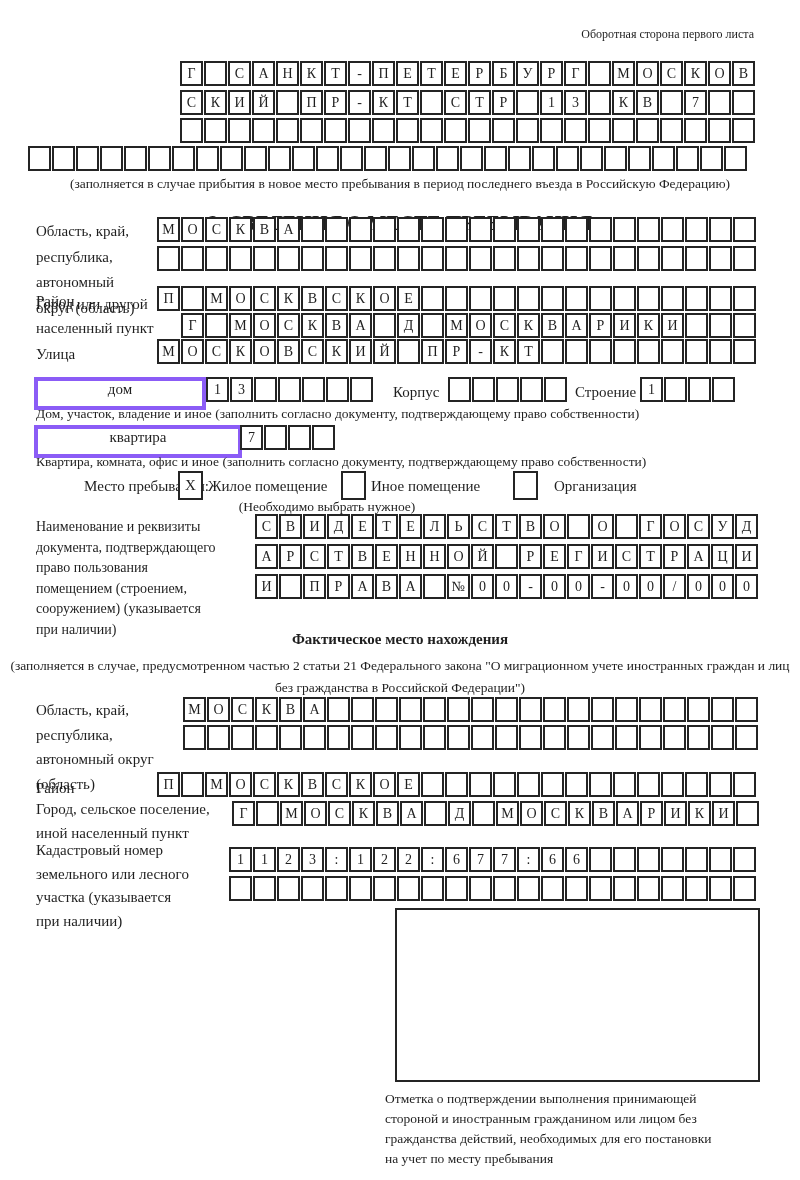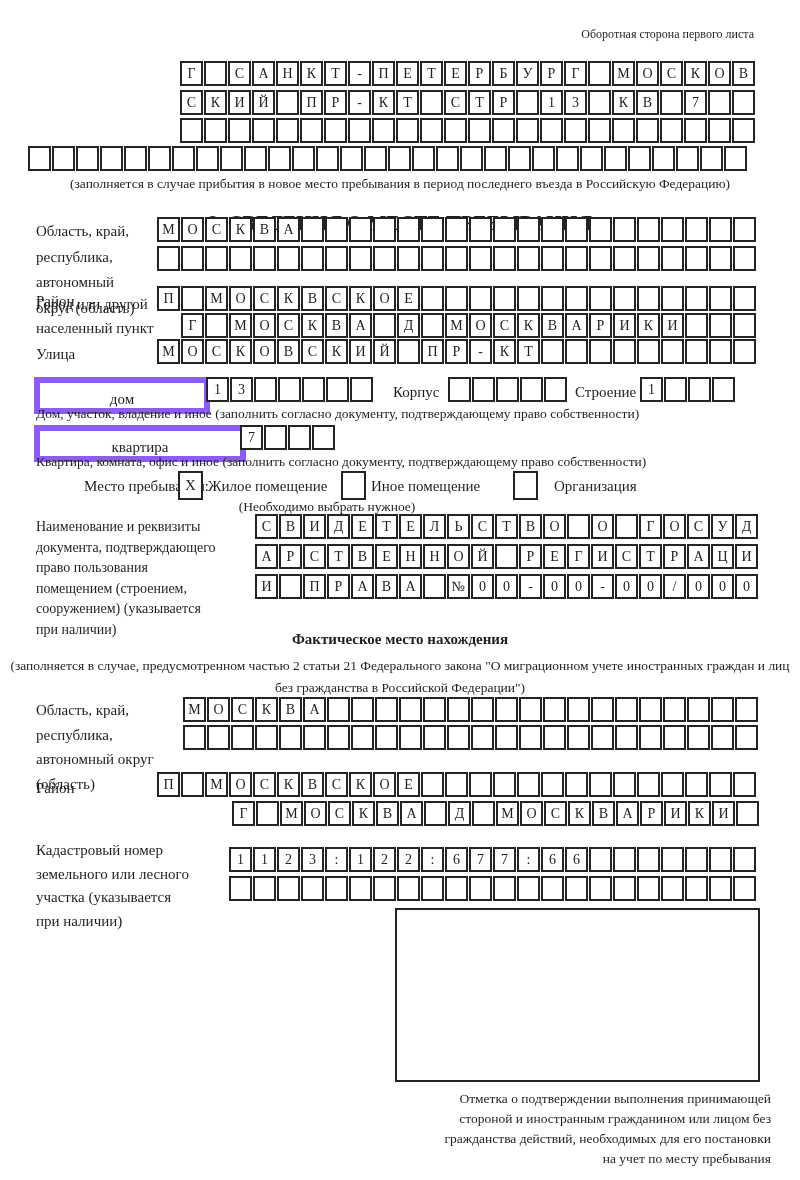--- a/index.html
+++ b/index.html
@@ -6,22 +6,22 @@
   body{width:800px;height:1180px;font-family:"Liberation Serif","DejaVu Serif",serif;color:#1f1f1f;}
   .page{position:relative;width:800px;height:1180px;background:#fff;overflow:hidden;}
   .lbl{position:absolute;font-size:15px;line-height:25px;white-space:nowrap;}
   .lines{white-space:pre-line;}
   .cap{position:absolute;font-size:13.5px;white-space:nowrap;}
   .center{left:0;width:800px;text-align:center;white-space:normal;}
   .bold{font-weight:bold;}
   .grid{position:absolute;display:flex;}
   .cell{flex:0 0 auto;width:19px;height:21px;border:2px solid #242424;margin-right:1px;background:#fff;
         display:flex;align-items:center;justify-content:center;font-size:14px;line-height:21px;}
-  .wbox{position:absolute;height:25px;border:6px solid #8b5cf6;background:#fff;
-        display:flex;align-items:flex-end;justify-content:center;font-size:15px;}
+  .wbox{position:absolute;height:25px;border:4px solid #8b5cf6;background:#fff;
+        display:flex;align-items:flex-start;justify-content:center;font-size:15px;}
   .chk{position:absolute;width:21px;height:25px;border:2px solid #242424;background:#fff;
        display:flex;align-items:center;justify-content:center;font-size:15px;}
   .stamp{position:absolute;border:2px solid #242424;background:#fff;}
 </style>
 </head>
 <body>
 
 <div class="page">
 
   <div class="cap" style="top:27px;right:46px;font-size:12px;">Оборотная сторона первого листа</div>
@@ -494,20 +494,22 @@
       <span class="cell"></span>
       <span class="cell"></span>
       <span class="cell"></span>
       <span class="cell"></span>
       <span class="cell"></span>
       <span class="cell"></span>
       <span class="cell"></span>
       <span class="cell"></span>
     </div>
 
+  <div class="lbl lines" style="left:36px;top:797px;line-height:24px;">Город, сельское поселение,
+иной населенный пункт</div>
   <div class="grid" style="left:232px;top:801px;">
       <span class="cell">Г</span>
       <span class="cell"></span>
       <span class="cell">М</span>
       <span class="cell">О</span>
       <span class="cell">С</span>
       <span class="cell">К</span>
       <span class="cell">В</span>
       <span class="cell">А</span>
       <span class="cell"></span>
@@ -573,18 +575,18 @@
       <span class="cell"></span>
       <span class="cell"></span>
       <span class="cell"></span>
       <span class="cell"></span>
       <span class="cell"></span>
       <span class="cell"></span>
       <span class="cell"></span>
     </div>
 
   <div class="stamp" style="left:395px;top:908px;width:361px;height:170px;"></div>
-  <div class="cap lines" style="left:385px;top:1089px;width:386px;text-align:right;line-height:20px;white-space:pre-line;">Отметка о подтверждении выполнения принимающей
+  <div class="cap lines" style="left:385px;top:1089px;width:386px;text-align:left;line-height:20px;white-space:pre-line;">Отметка о подтверждении выполнения принимающей
 стороной и иностранным гражданином или лицом без
 гражданства действий, необходимых для его постановки
 на учет по месту пребывания</div>
 
 </div>
 
 </body></html>

